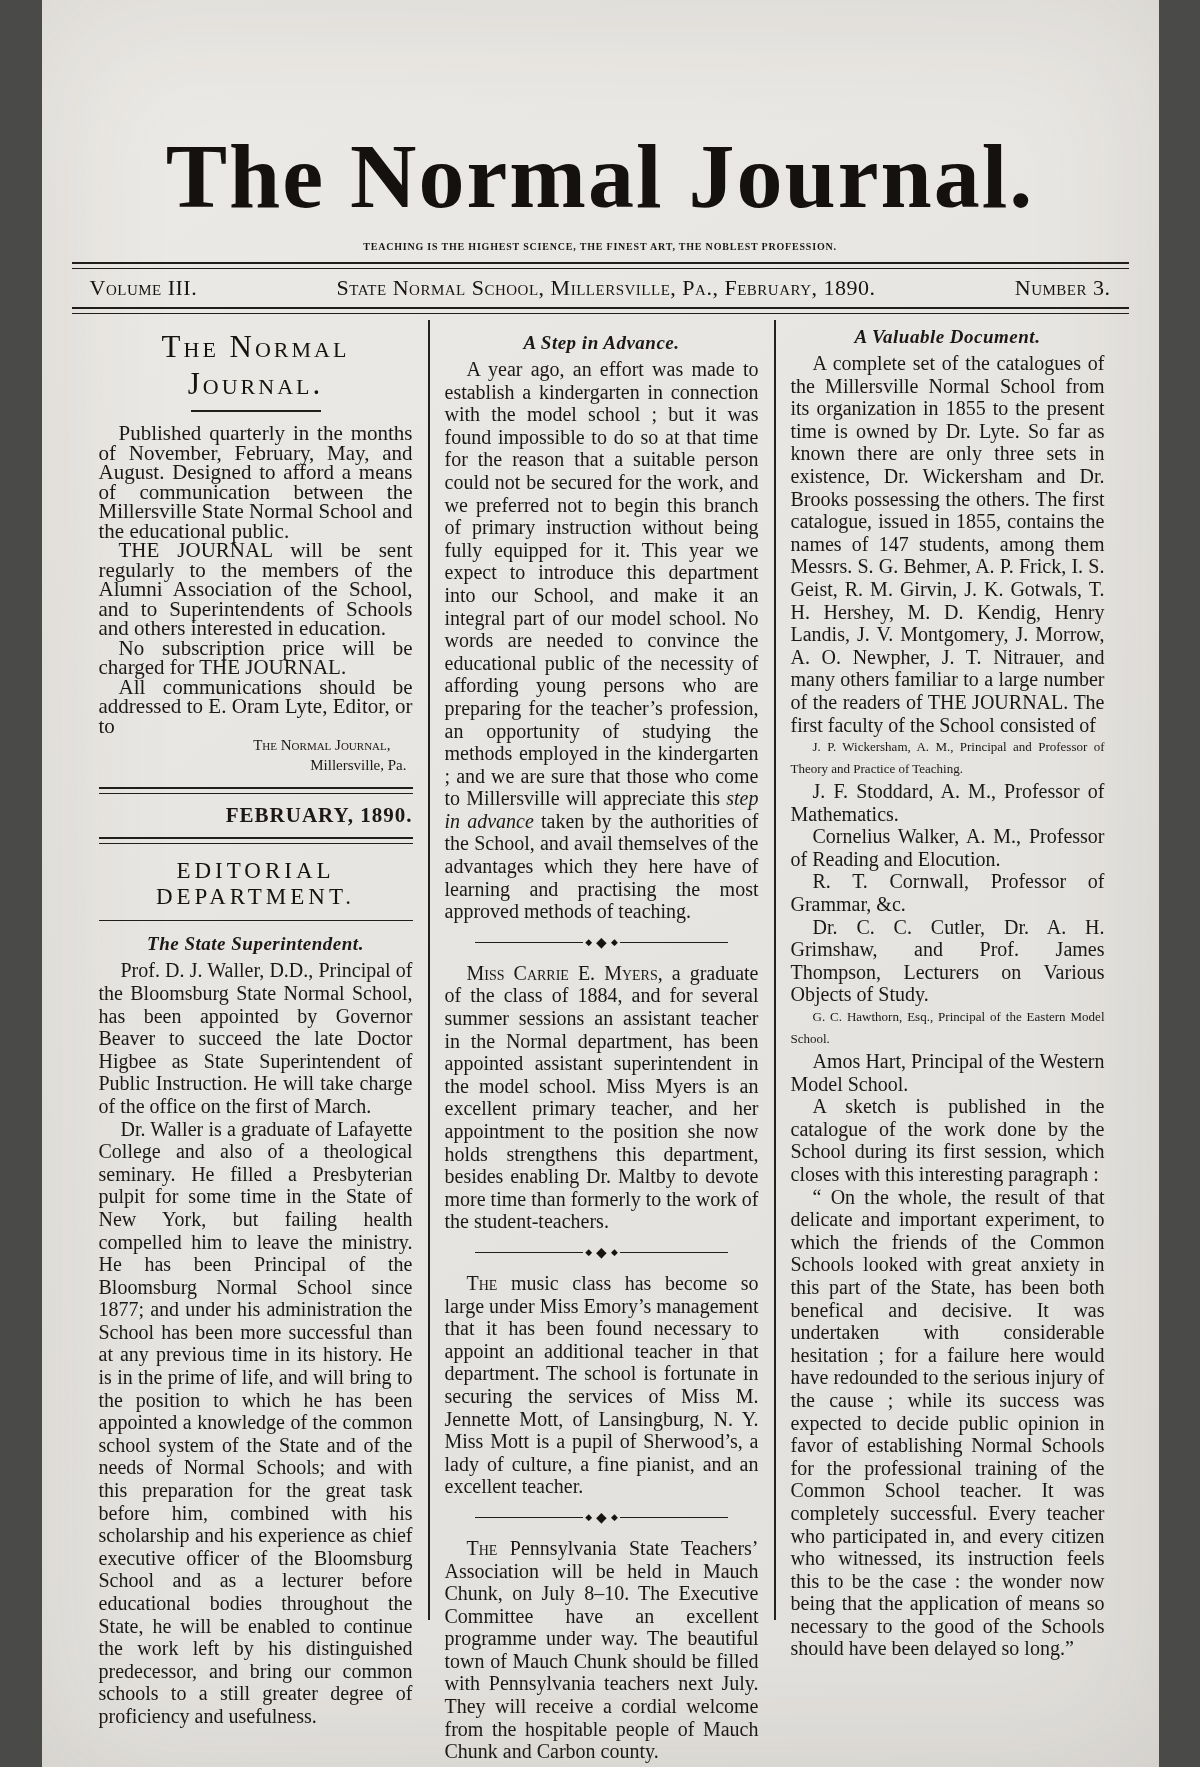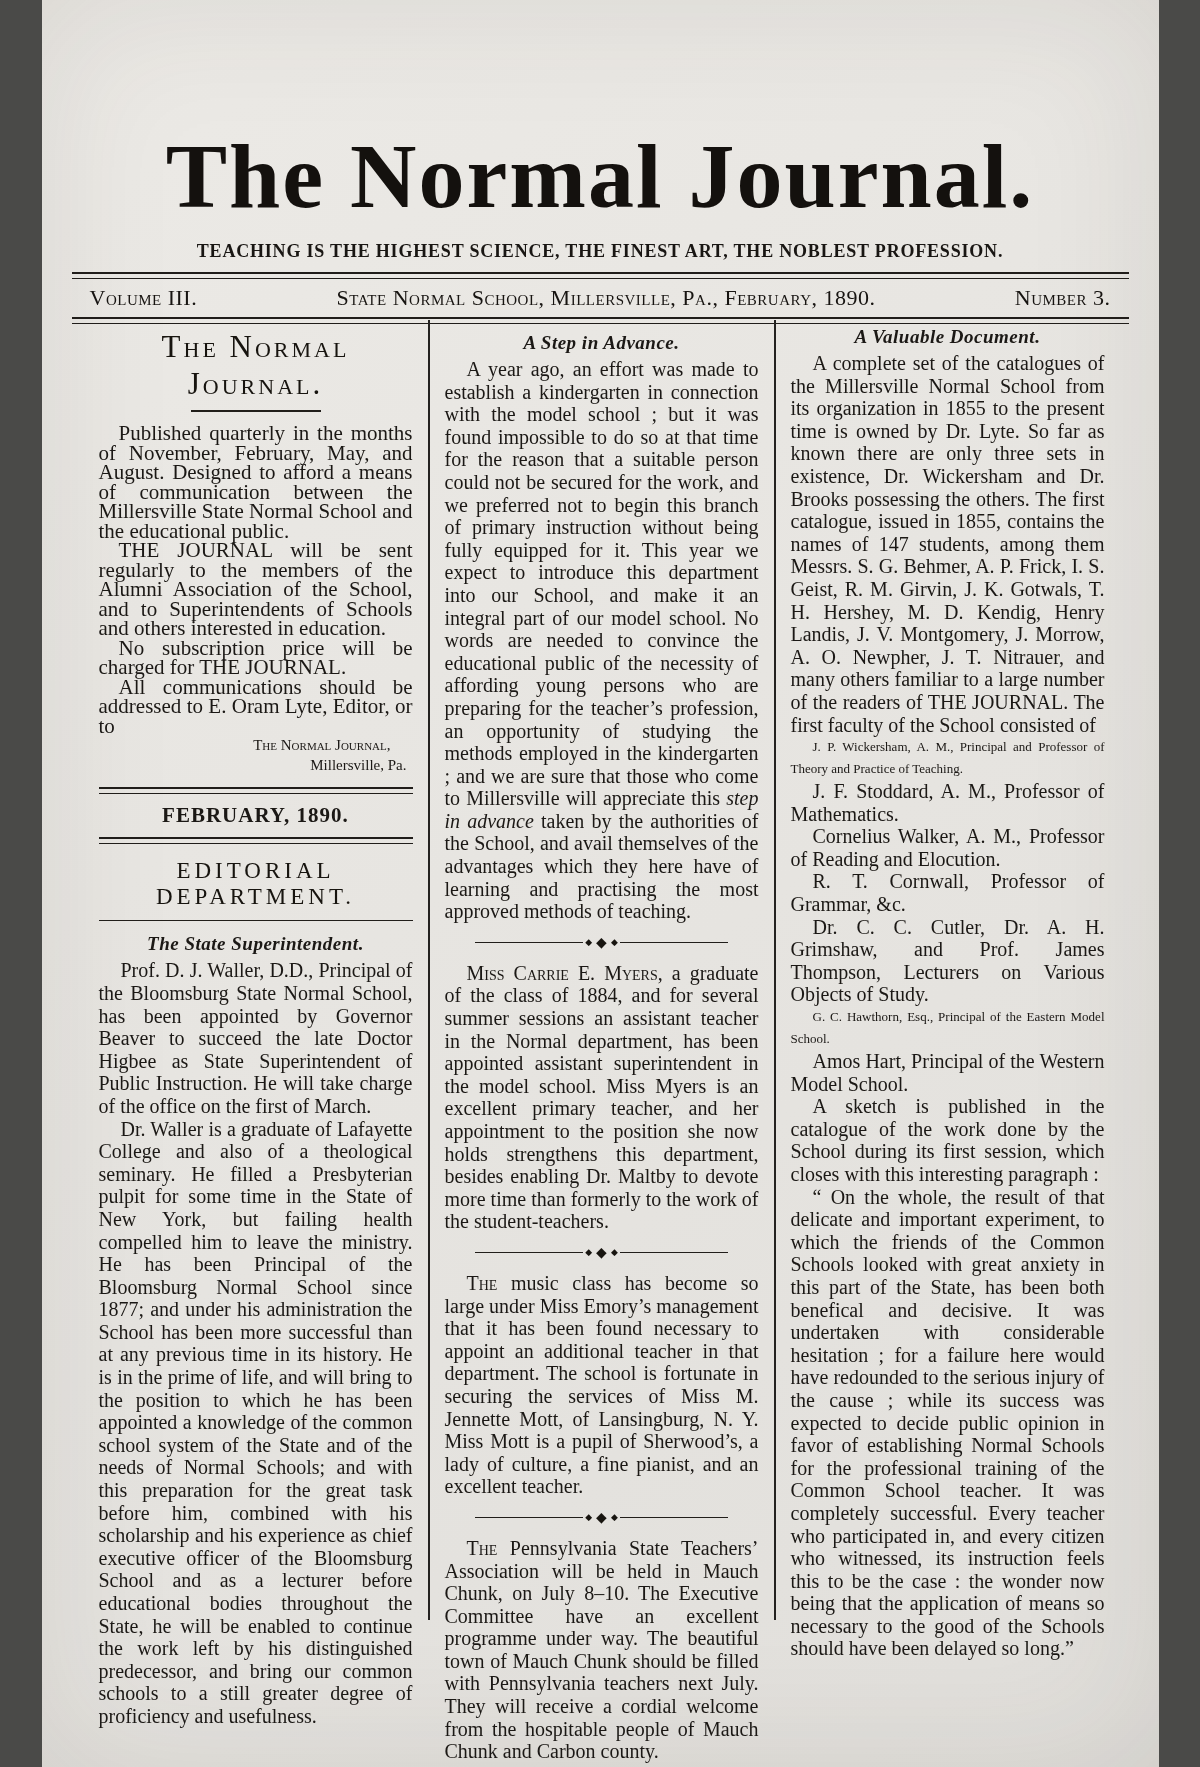--- a/index.html
+++ b/index.html
@@ -15,21 +15,21 @@
   }
   
   .masthead{padding-top:128px;}
   .mast-title{
     margin:0;text-align:center;
     font-size:92px;line-height:1.05;font-weight:bold;
     letter-spacing:2px;color:#14110e;
   }
   .tagline{
     margin-top:16px;text-align:center;
-    font-size:18px;font-weight:bold;letter-spacing:.8px;color:#191613;
+    font-size:10px;font-weight:bold;letter-spacing:.8px;color:#191613;
   }
   .rule-double{
     height:4px;margin:10px 30px 0 30px;
     border-top:2px solid #201d1a;border-bottom:1px solid #201d1a;
   }
   .volume-row{
     display:flex;align-items:baseline;
     margin:6px 48px 0 48px;
     font-variant:small-caps;font-size:22px;letter-spacing:.5px;color:#171411;
   }
@@ -57,21 +57,21 @@
     text-align:justify;text-indent:20px;
   }
   .address{font-size:15px;line-height:19.5px;text-align:right;}
   .address .l1{padding-right:22px;}
   .address .l2{padding-right:6px;}
   .sec-rule{
     height:4px;border-top:2px solid #201d1a;border-bottom:1px solid #201d1a;
     margin:12px 0 0 0;
   }
   .date-heading{
-    margin:9px 0;text-align:center;
+    margin:9px 0;text-align:right;
     font-size:21px;font-weight:bold;letter-spacing:1px;
   }
   .dept-heading{
     margin:14px 0 10px 0;text-align:center;
     font-size:23px;letter-spacing:4px;font-weight:normal;color:#17140f;
   }
   .dept-rule{height:0;border-top:1.5px solid #211e1a;margin:0 0 4px 0;}
   
   .article-title{
     margin:12px 0 4px 0;text-align:center;

